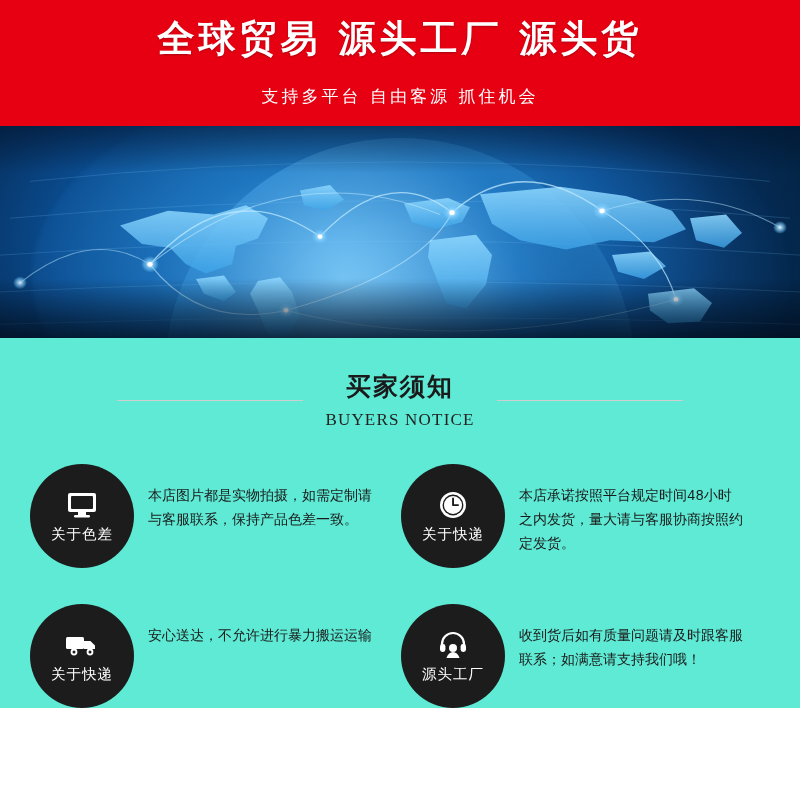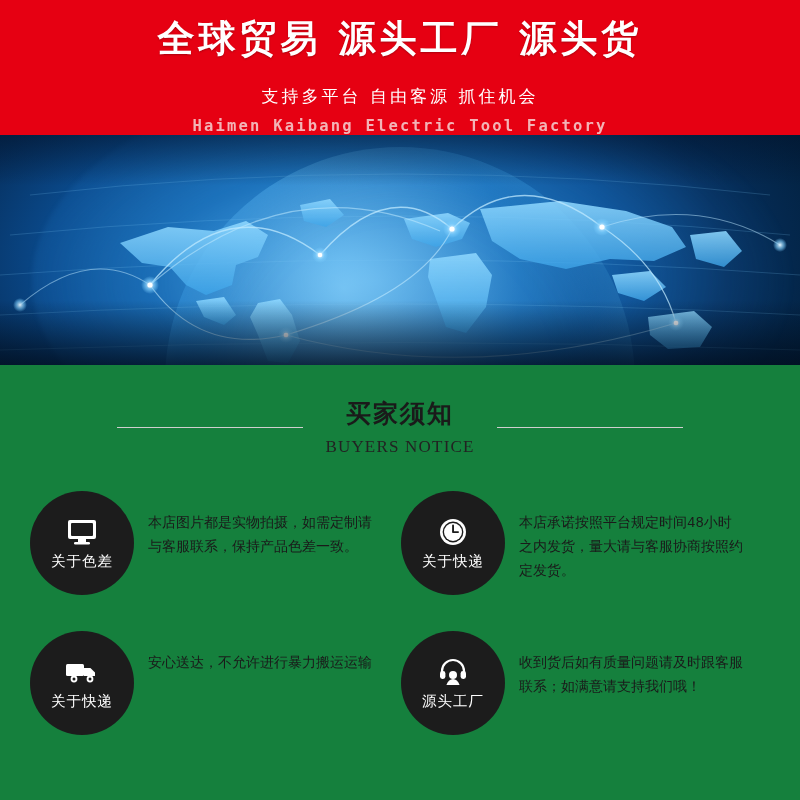--- a/index.html
+++ b/index.html
@@ -8,21 +8,21 @@
   }
   body {
     width: 800px;
     height: 800px;
     font-family: "Liberation Sans", sans-serif;
     background: #ffffff;
     overflow: hidden;
   }
   .page {
     width: 800px;
-    height: 800px;
+    height: 708px;
     position: relative;
     display: flex;
     flex-direction: column;
   }
 
   
   .banner {
     width: 100%;
     height: 135px;
     background: #e60012;
@@ -104,21 +104,21 @@
   }
   .hero-vignette {
     position: absolute;
     inset: 0;
     background: linear-gradient(180deg, rgba(2,20,45,0.55) 0%, rgba(0,0,0,0) 22%, rgba(0,0,0,0) 72%, rgba(1,14,30,0.8) 100%);
   }
 
   
   .notice {
     flex: 1;
-    background: #15803d;
+    background: #5eead4;
     padding: 26px 0 0 0;
     position: relative;
   }
   .notice-head {
     display: flex;
     align-items: center;
     justify-content: center;
     gap: 22px;
     margin-top: 6px;
   }
@@ -198,21 +198,20 @@
   .card.right .card-text { max-width: 226px; }
 </style>
 </head>
 <body>
 
 <div class="page">
 
   <div class="banner">
     <div class="banner-title">全球贸易  源头工厂  源头货</div>
     <div class="banner-sub">支持多平台 自由客源 抓住机会</div>
-    <div class="banner-en">Haimen Kaibang Electric Tool Factory</div>
   </div>
 
   <div class="hero">
     <div class="hero-bg"></div>
     <div class="hero-glow"></div>
     <div class="hero-globe"></div>
     <svg viewBox="0 0 800 230" preserveAspectRatio="none">
       <defs>
         <radialGradient id="dotGlow" cx="50%" cy="50%" r="50%">
           <stop offset="0%" stop-color="#eaf7ff" stop-opacity="1"></stop>

